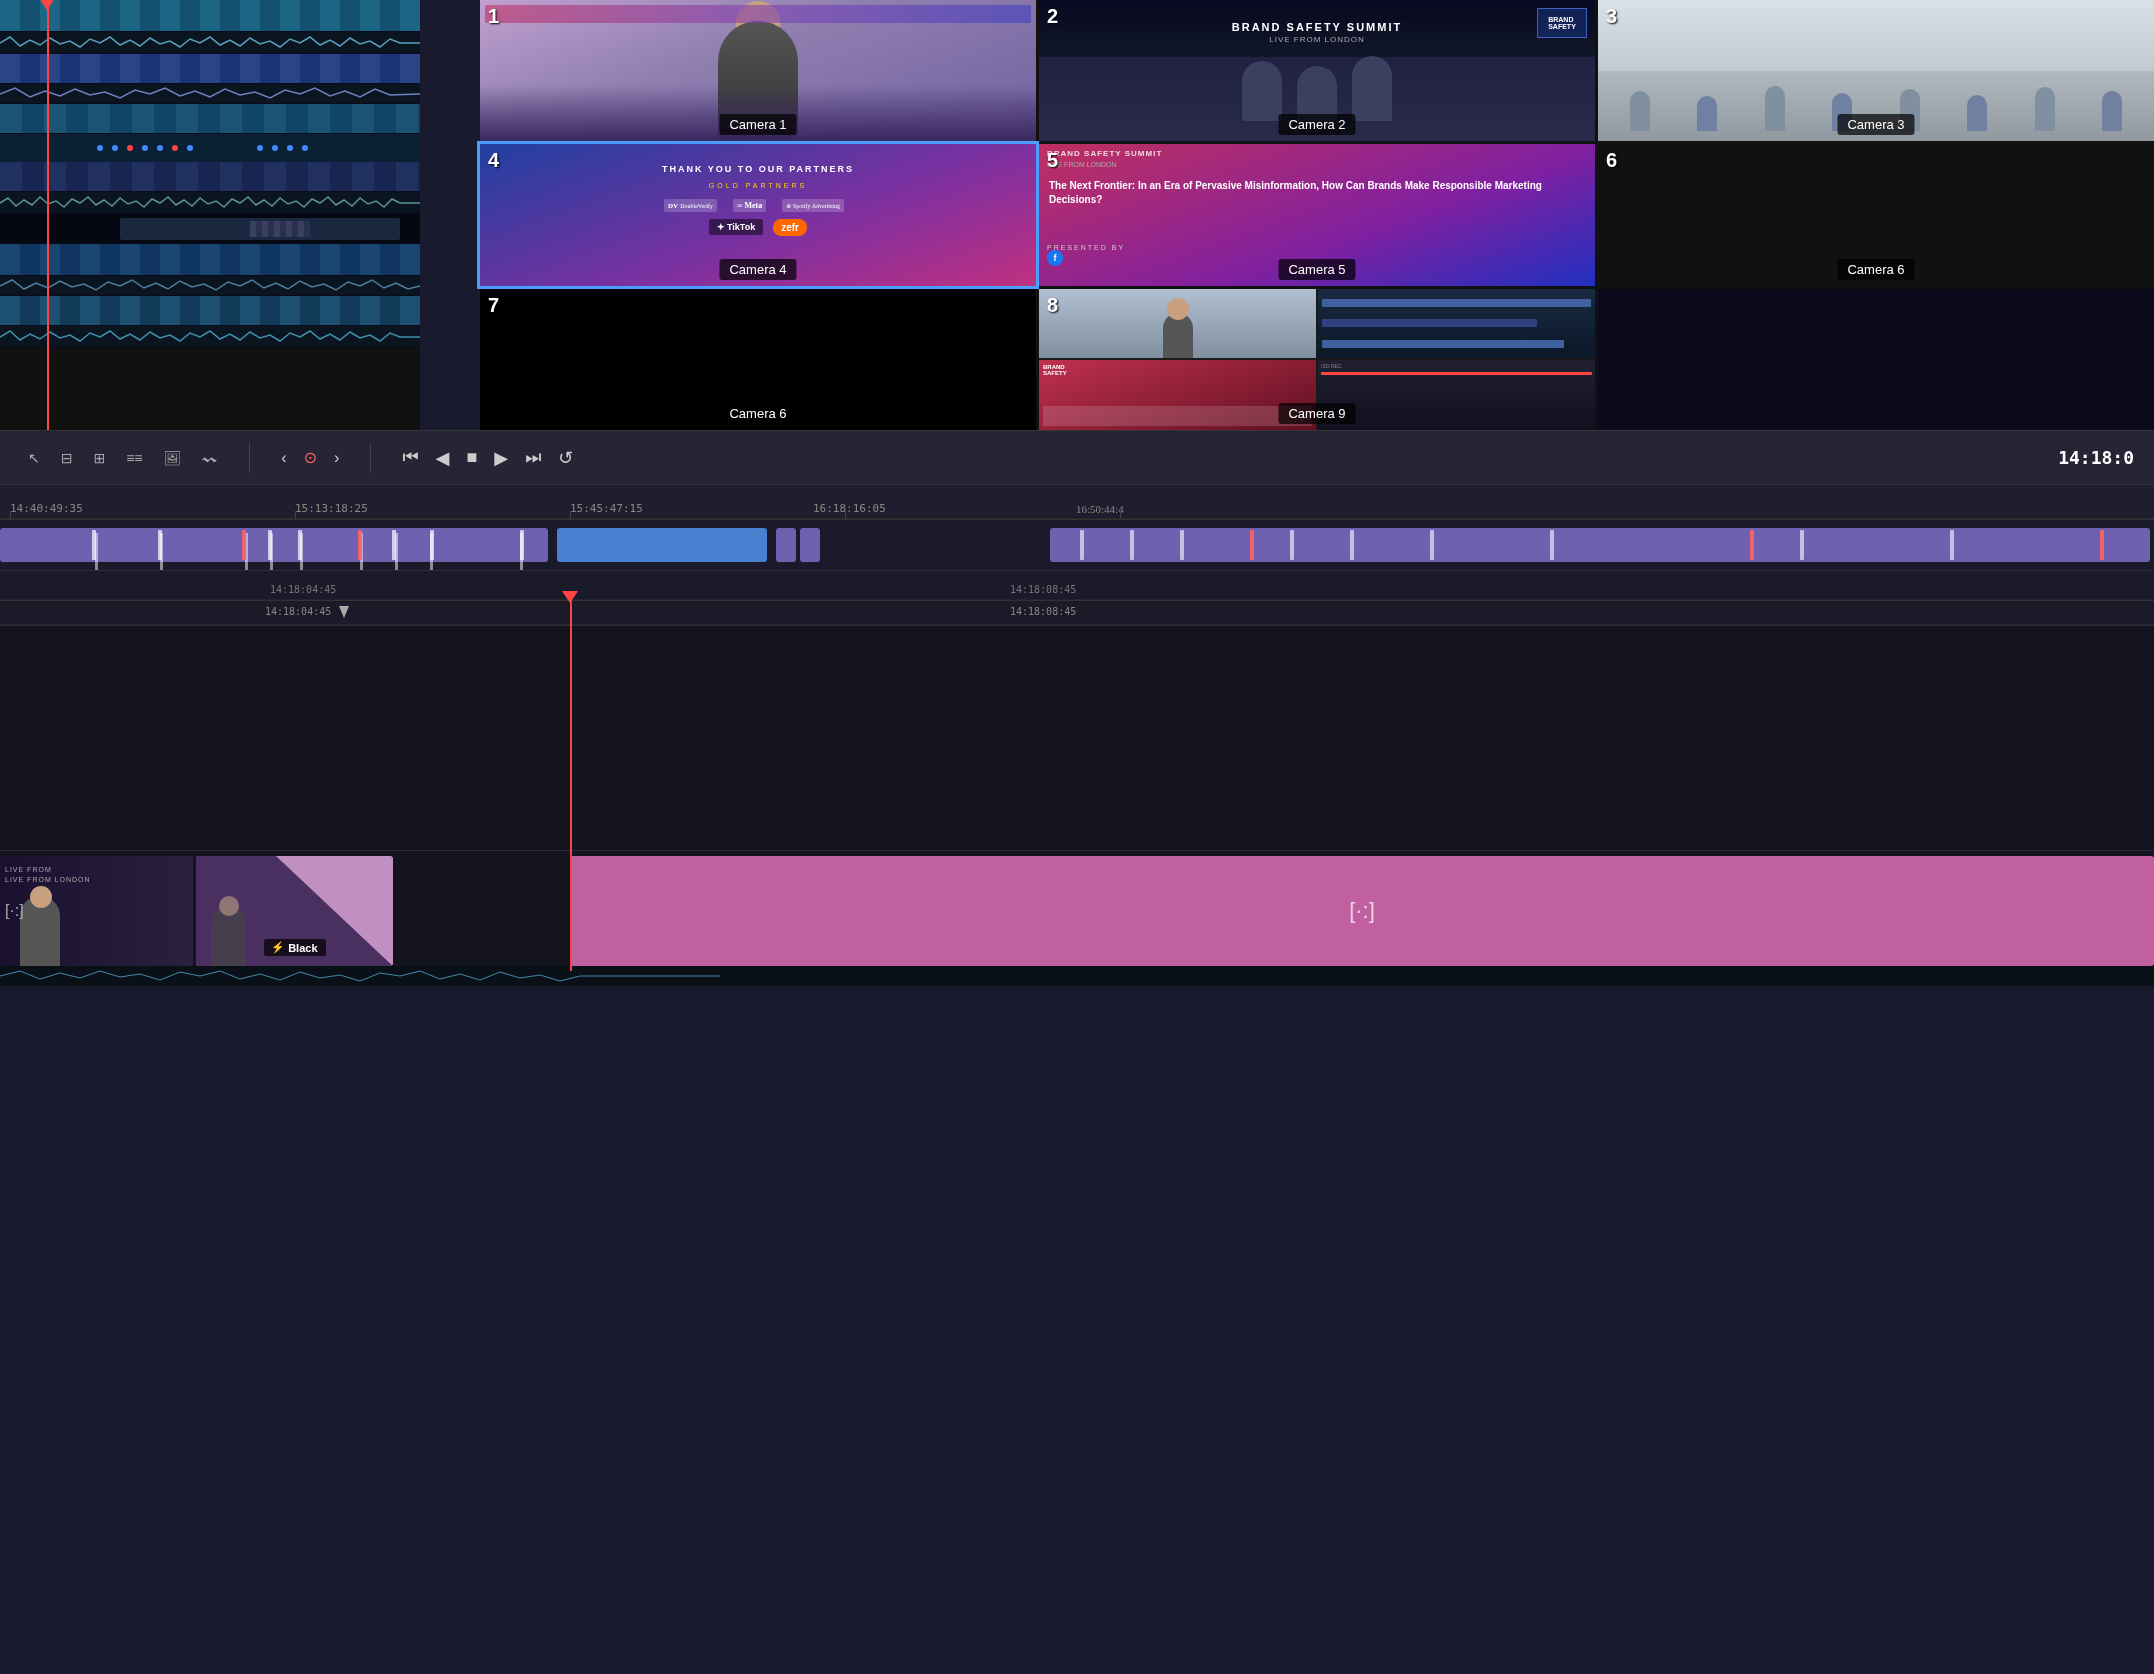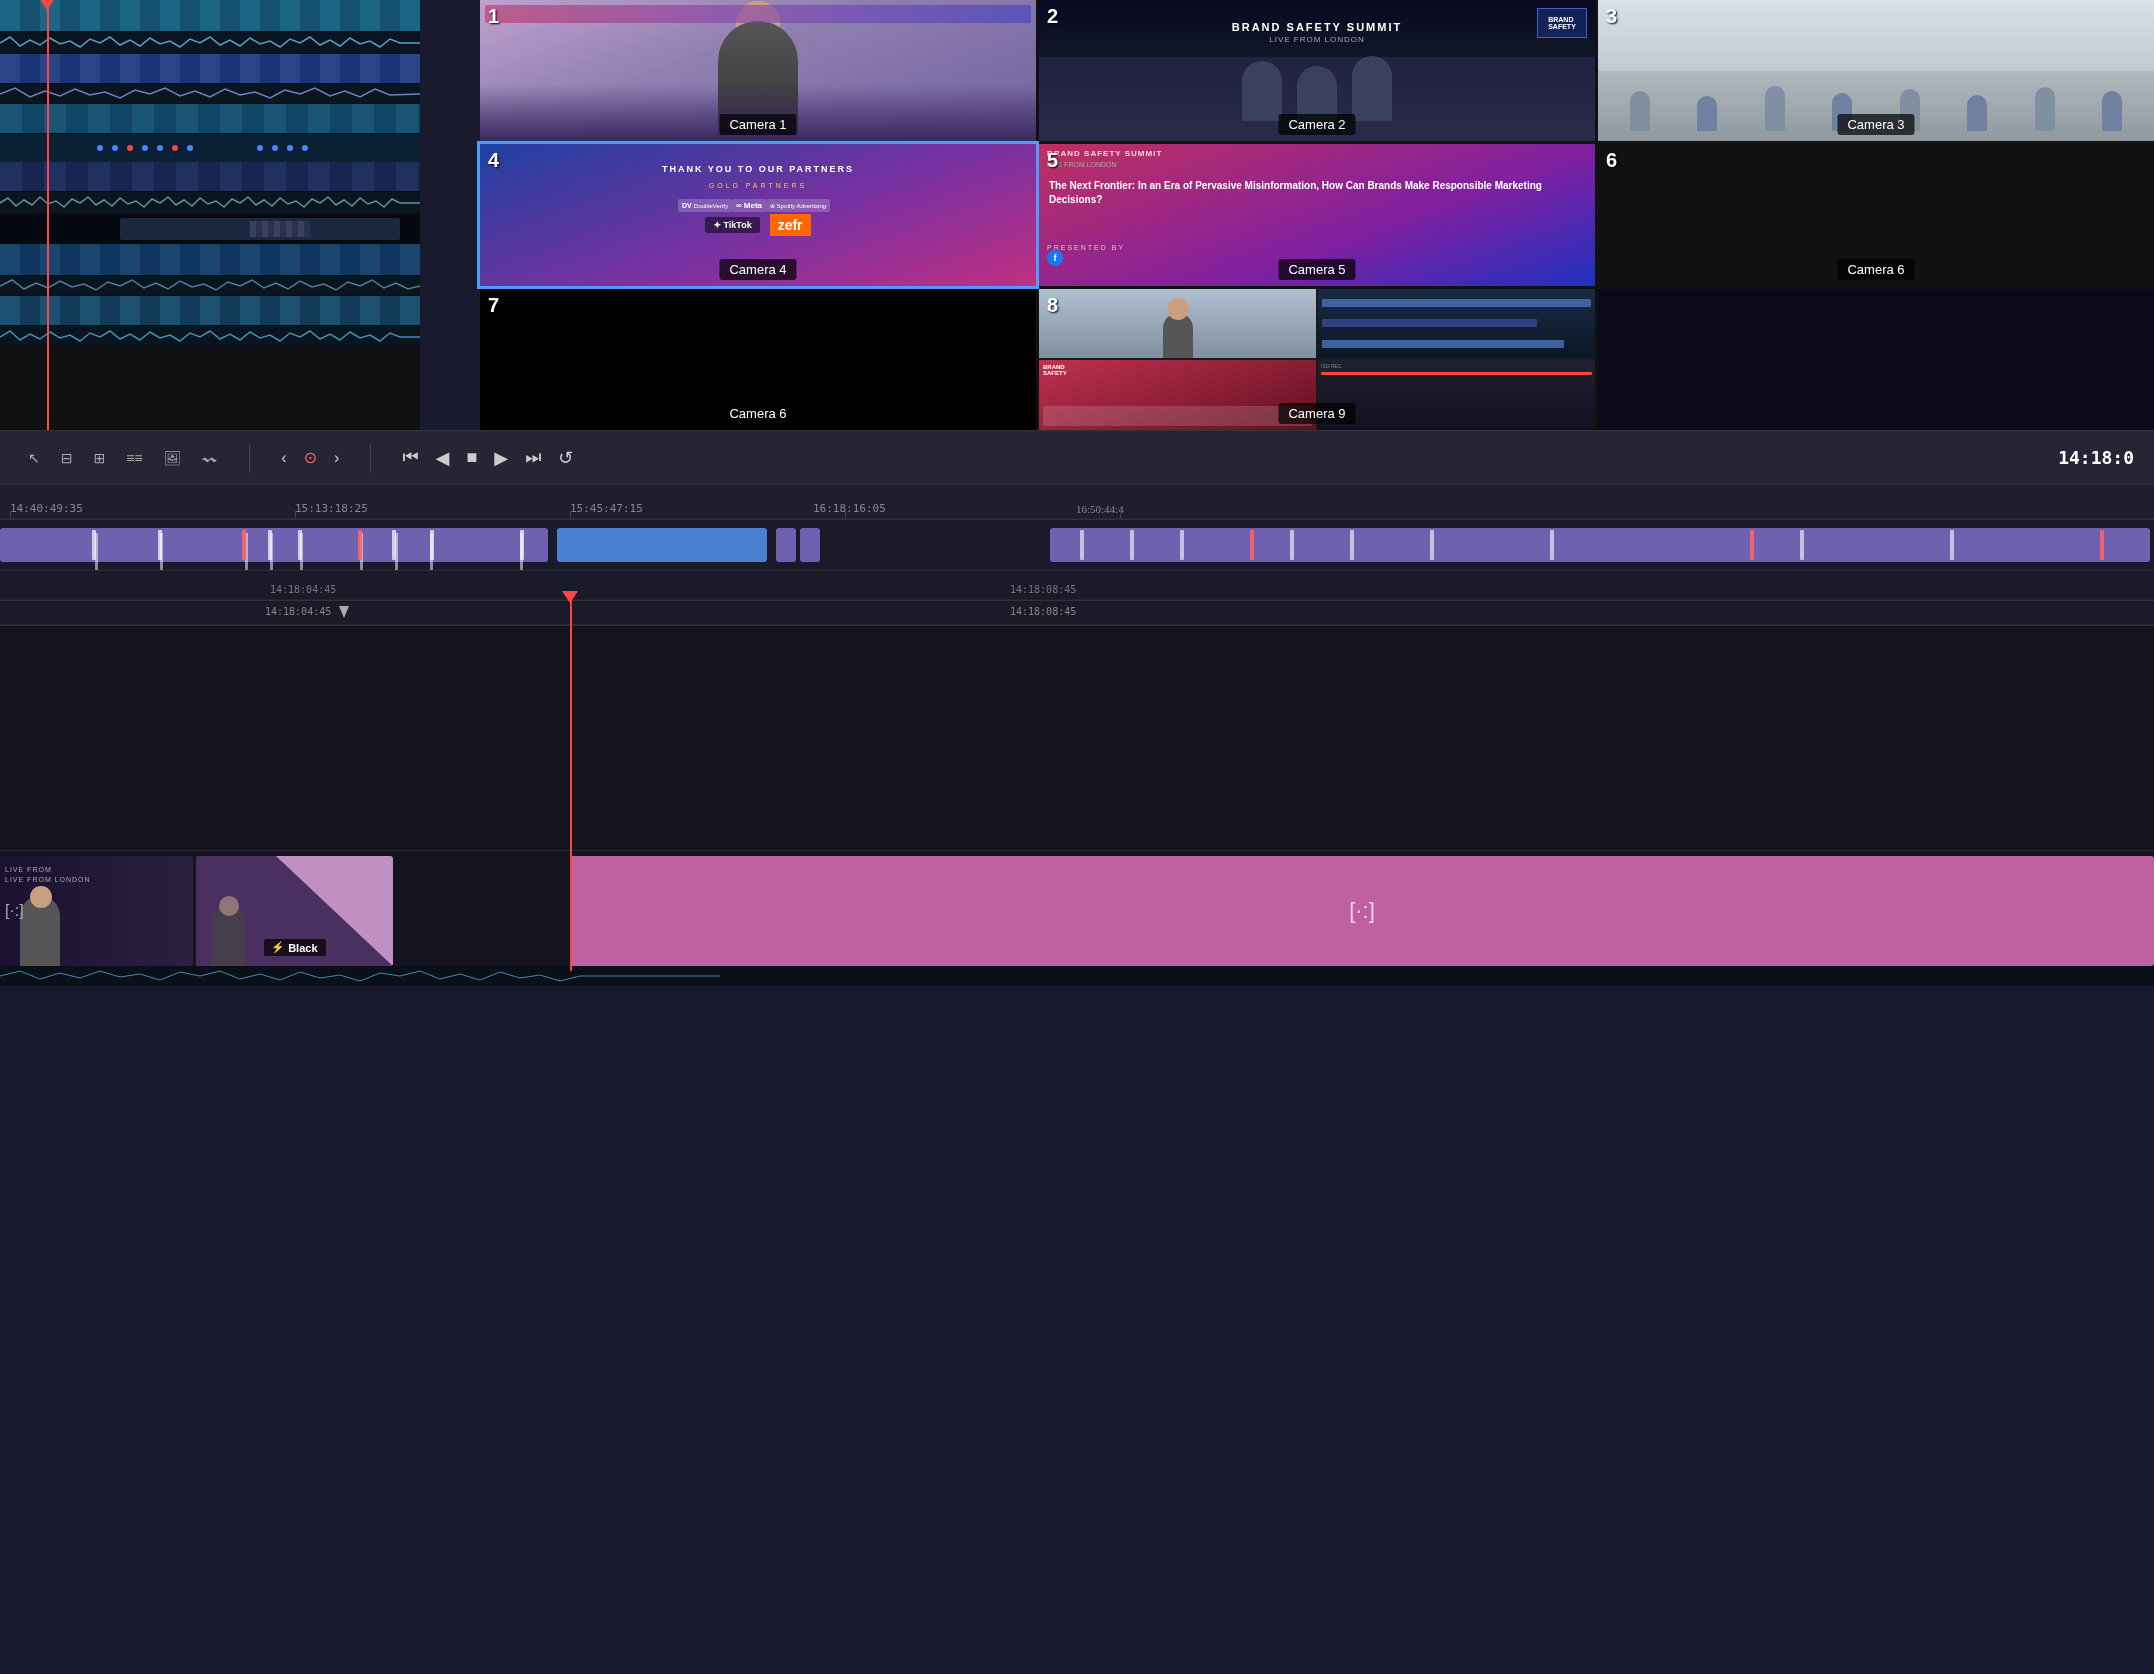--- a/index.html
+++ b/index.html
@@ -157,22 +157,23 @@
       text-align: center;
       font-size: 7px;
       color: #ffd700;
       letter-spacing: 3px;
     }
     .cam4-logos {
       position: absolute;
       top: 55px; left: 0; right: 8px;
       display: flex;
       justify-content: center;
-      gap: 0;
+      gap: 16px;
       align-items: center;
+      font-family: Liberation Serif, serif;
     }
     .cam4-logo-item {
       background: rgba(255,255,255,0.2);
       color: #fff;
       font-size: 8px;
       padding: 2px 4px;
       border-radius: 2px;
     }
 
     
@@ -556,21 +557,21 @@
     <div class="cam4-bg">
       <div class="cam4-partners">THANK YOU TO OUR PARTNERS</div>
       <div class="cam4-gold">GOLD PARTNERS</div>
       <div class="cam4-logos">
         <div class="cam4-logo-item"><span style="font-size:7px;font-weight:bold;">DV</span> <span style="font-size:6px;">DoubleVerify</span></div>
         <div class="cam4-logo-item"><span style="font-size:8px;font-weight:bold;">∞ Meta</span></div>
         <div class="cam4-logo-item"><span style="font-size:6px;">⊕ Spotify Advertising</span></div>
       </div>
       <div style="position:absolute;bottom:50px;left:0;right:0;display:flex;justify-content:center;gap:10px;align-items:center;">
         <div style="background:rgba(0,0,0,0.5);color:#fff;font-size:9px;padding:3px 8px;border-radius:2px;font-weight:bold;">✦ TikTok</div>
-        <div style="background:#ff6600;color:#fff;font-size:14px;padding:3px 8px;border-radius:0;font-weight:bold;">zefr</div>
+        <div style="background:#ff6600;color:#fff;font-size:10px;padding:3px 8px;border-radius:8px;font-weight:bold;">zefr</div>
       </div>
     </div>
     <span class="camera-num">4</span>
     <div class="camera-label">Camera 4</div>
   </div>
 
   <div class="camera-cell">
     <div class="cam5-bg">
       <div style="position:absolute;top:5px;left:8px;font-size:8px;color:#fff;font-weight:bold;letter-spacing:1px;opacity:0.8;">BRAND SAFETY SUMMIT</div>
       <div style="position:absolute;top:5px;left:8px;font-size:7px;color:#aaa;margin-top:12px;">LIVE FROM LONDON</div>

